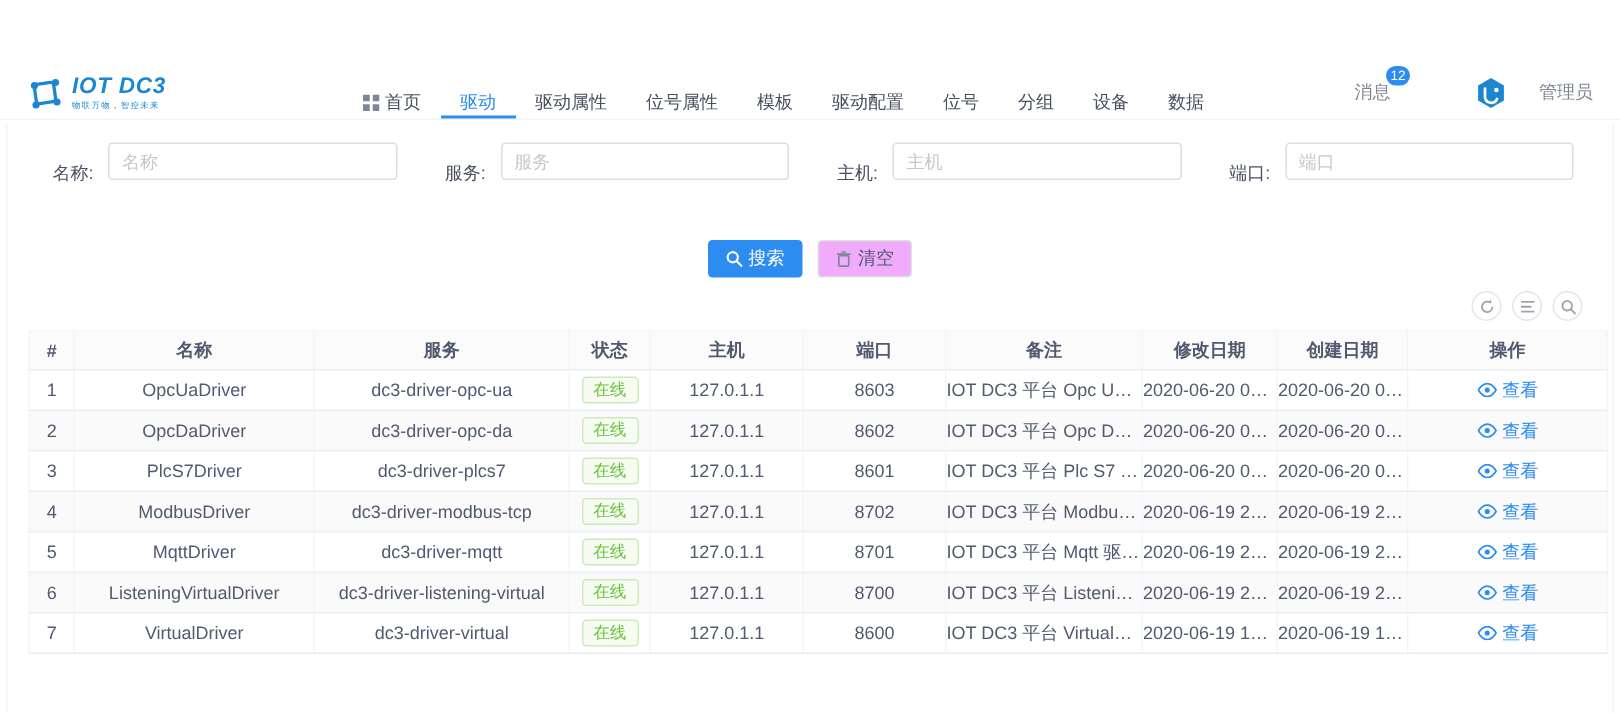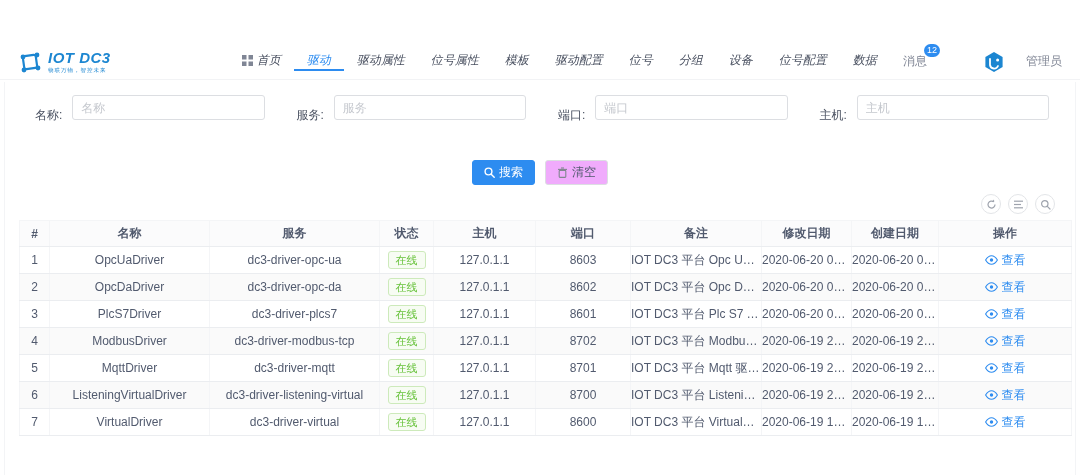--- a/index.html
+++ b/index.html
@@ -6,21 +6,21 @@
   html,body { width: 1080px; height: 475px; background: #fff;
     font-family: "Liberation Sans", sans-serif; color: #515a6e; overflow: hidden; }
 
   
   .topbar { height: 36px; display: flex; align-items: stretch; padding: 0 18px;
     border-bottom: 1px solid #f2f3f5; background: #fff; margin-top: 44px; }
   .brand { display: flex; align-items: center; gap: 6px; }
   .brand-text { display: flex; flex-direction: column; justify-content: center; }
   .brand-title { color: #1c86d1; font-weight: bold; font-size: 15px; font-style: italic; letter-spacing: .5px; }
   .brand-tagline { color: #1c86d1; font-size: 5.5px; letter-spacing: 1px; margin-top: 1px; }
-  .nav { display: flex; align-items: center; margin-left: 118px; font-style: italic; }
+  .nav { display: flex; align-items: flex-end; margin-left: 118px; }
   .nav-item { display: flex; align-items: center; gap: 4px; padding: 0 13px; font-size: 12px;
     color: #495060; cursor: pointer; border-bottom: 2px solid transparent; }
   .nav-item.active { color: #2d8cf0; border-bottom-color: #2d8cf0; }
   .topbar-right { margin-left: auto; display: flex; align-items: center; gap: 56px; }
   .messages { position: relative; font-size: 12px; color: #808695; cursor: pointer; }
   .badge { position: absolute; top: -9px; right: -13px; background: #2d8cf0; color: #fff;
     font-size: 9px; line-height: 13px; min-width: 15px; text-align: center;
     border-radius: 8px; padding: 0 3px; }
   .user { display: flex; align-items: center; gap: 21px; font-size: 12px; color: #808695; cursor: pointer; }
 
@@ -112,23 +112,20 @@
     <span class="nav-item">
         <span>位号</span>
       </span>
     <span class="nav-item">
         <span>分组</span>
       </span>
     <span class="nav-item">
         <span>设备</span>
       </span>
     <span class="nav-item">
-        <span>位号配置</span>
-      </span>
-    <span class="nav-item">
         <span>数据</span>
       </span>
   </div>
 
   <div class="topbar-right">
     <span class="messages">
       <span>消息</span>
       <span class="badge">12</span>
     </span>
     <span class="user">
@@ -149,26 +146,26 @@
   <div class="search-form">
     <div class="field">
       <label>名称:</label>
       <input type="text" placeholder="名称" style="">
     </div>
     <div class="field">
       <label>服务:</label>
       <input type="text" placeholder="服务" style="">
     </div>
     <div class="field">
+      <label>主机:</label>
+      <input type="text" placeholder="主机" style="">
+    </div>
+    <div class="field">
       <label>端口:</label>
       <input type="text" placeholder="端口" style="">
-    </div>
-    <div class="field">
-      <label>主机:</label>
-      <input type="text" placeholder="主机" style="">
     </div>
   </div>
 
   <div class="btn-row">
     <button class="btn btn-primary">
       <span class="icon">
         <svg width="11" height="11" viewBox="0 0 11 11">
           <circle cx="4.5" cy="4.5" r="3.4" fill="none" stroke="#fff" stroke-width="1.4"></circle>
           <line x1="7.2" y1="7.2" x2="10.2" y2="10.2" stroke="#fff" stroke-width="1.4" stroke-linecap="round"></line>
         </svg>

